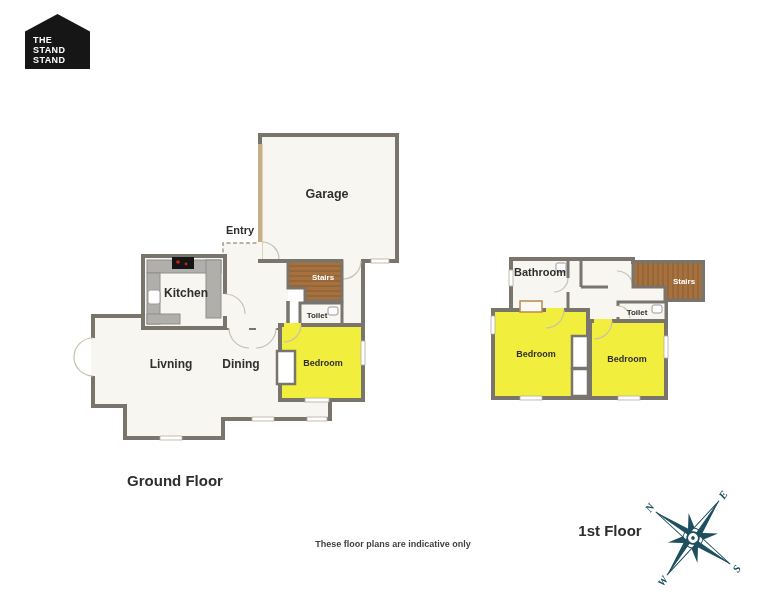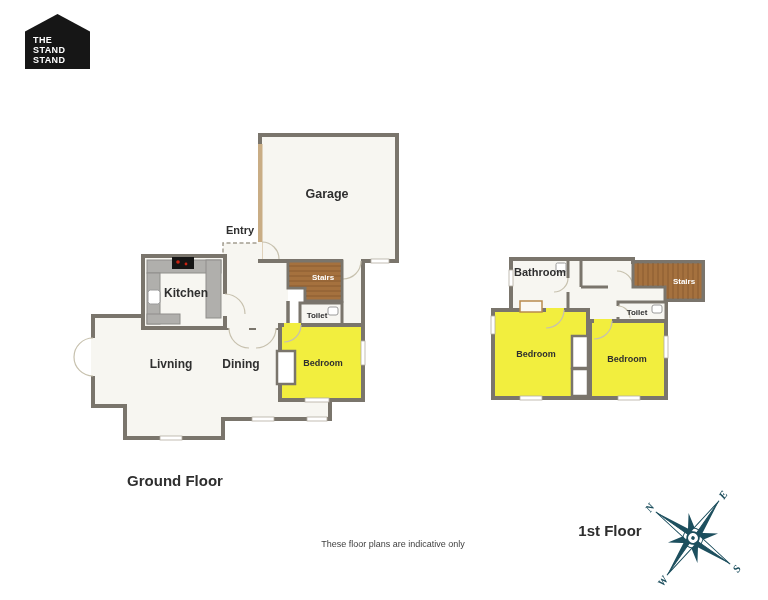--- a/index.html
+++ b/index.html
@@ -7,21 +7,21 @@
         font-family:"Liberation Sans",sans-serif;}
   .abs{position:absolute;}
   
   .logo{left:25px;top:14px;width:65px;height:55px;
         clip-path:polygon(50% 0%,100% 32%,100% 100%,0% 100%,0% 32%);}
   .logo-text{position:absolute;left:8px;top:22px;color:#fff;font-weight:700;
              font-size:9px;line-height:1.1;letter-spacing:.4px;}
   .logo-text span{display:block;}
   
   .floor-title{font-size:15px;font-weight:700;color:#2e2e2e;text-align:center;}
-  .disclaimer{font-size:9px;font-weight:400;color:#3f3f3f;text-align:center;}
+  .disclaimer{font-size:9px;font-weight:700;color:#3f3f3f;text-align:center;}
   
   .wall{stroke:#7a756c;}
   .room{fill:#f7f6f1;}
   .rlabel{font-weight:700;fill:#2f2f2f;text-anchor:middle;}
   .wlabel{font-weight:700;fill:#ffffff;text-anchor:middle;}
   .arc{fill:none;stroke:#c7c1ae;stroke-width:1.2;}
   .win{fill:#ffffff;stroke:#b3ada1;stroke-width:.8;}
   .gap{stroke:none;}
   .fix{fill:#ffffff;stroke:#9a9a9a;stroke-width:1;}
   .counter{fill:#b0afac;stroke:#8f8e8b;stroke-width:1;}

